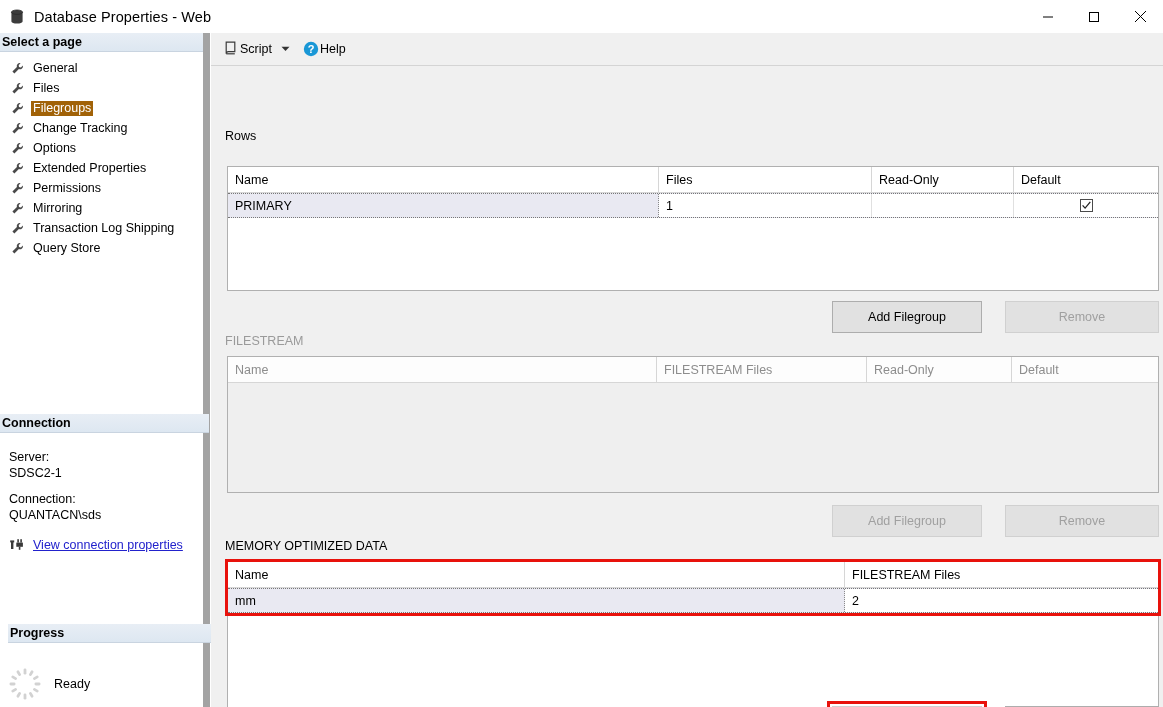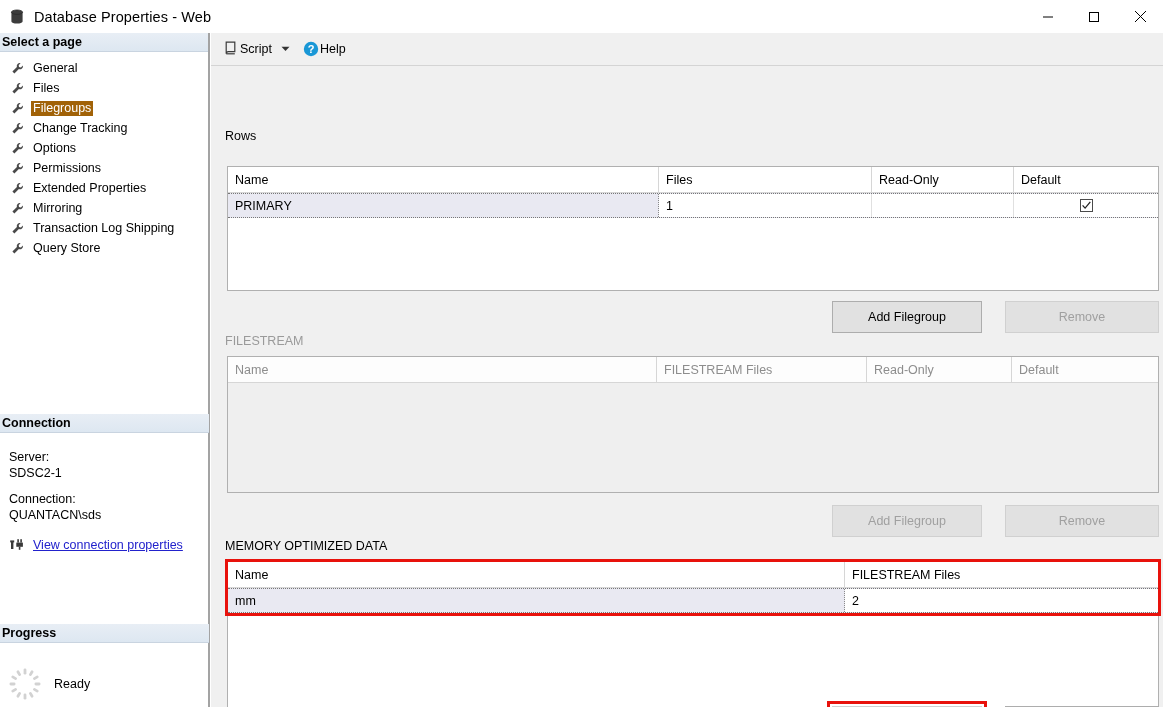--- a/index.html
+++ b/index.html
@@ -53,21 +53,21 @@
     border: none;
   }
   .win-btn svg { display: block; }
 
   
   .sidebar {
     position: absolute;
     left: 0; top: 33px;
     width: 210px; height: 674px;
     background: #ffffff;
-    border-right: 2px solid #a3a3a3;
+    border-right: 7px solid #a3a3a3;
   }
   .panel-header {
     height: 19px;
     background: linear-gradient(to bottom, #e8eef5 0%, #dde7f1 100%);
     border-bottom: 1px solid #c9d4e0;
     display: flex;
     align-items: center;
     padding-left: 2px;
     font-weight: bold;
     font-size: 12.5px;
@@ -115,21 +115,21 @@
     width: 18px; height: 16px;
     margin-right: 6px;
     display: flex; align-items: center; justify-content: center;
   }
   .conn-link {
     color: #2222cc;
     text-decoration: underline;
     font-size: 12.5px;
   }
 
-  .prog-header { position: absolute; left: 0; top: 591px; width: 209px; align-items: center; }
+  .prog-header { position: absolute; left: 8px; top: 591px; width: 209px; align-items: center; }
   .prog-body {
     position: absolute;
     left: 0; top: 610px; width: 209px;
     display: flex;
     align-items: center;
     padding-left: 6px;
     padding-top: 22px;
   }
   .spinner {
     width: 38px; height: 38px;
@@ -352,30 +352,30 @@
         </span>
         <span class="page-label">Options</span>
       </div>
 
       <div class="page-item">
         <span class="wrench">
           <svg width="13" height="13" viewBox="0 0 13 13">
               <path d="M9.6 1.1a3.1 3.1 0 0 0-3.7 4L1.4 9.6l2 2 4.5-4.5a3.1 3.1 0 0 0 4-3.7L9.9 5.4 8 5.1 7.7 3.2Z" fill="#4a4a4a"></path>
             </svg>
         </span>
+        <span class="page-label">Extended Properties</span>
+      </div>
+
+      <div class="page-item">
+        <span class="wrench">
+          <svg width="13" height="13" viewBox="0 0 13 13">
+              <path d="M9.6 1.1a3.1 3.1 0 0 0-3.7 4L1.4 9.6l2 2 4.5-4.5a3.1 3.1 0 0 0 4-3.7L9.9 5.4 8 5.1 7.7 3.2Z" fill="#4a4a4a"></path>
+            </svg>
+        </span>
         <span class="page-label">Permissions</span>
-      </div>
-
-      <div class="page-item">
-        <span class="wrench">
-          <svg width="13" height="13" viewBox="0 0 13 13">
-              <path d="M9.6 1.1a3.1 3.1 0 0 0-3.7 4L1.4 9.6l2 2 4.5-4.5a3.1 3.1 0 0 0 4-3.7L9.9 5.4 8 5.1 7.7 3.2Z" fill="#4a4a4a"></path>
-            </svg>
-        </span>
-        <span class="page-label">Extended Properties</span>
       </div>
 
       <div class="page-item">
         <span class="wrench">
           <svg width="13" height="13" viewBox="0 0 13 13">
               <path d="M9.6 1.1a3.1 3.1 0 0 0-3.7 4L1.4 9.6l2 2 4.5-4.5a3.1 3.1 0 0 0 4-3.7L9.9 5.4 8 5.1 7.7 3.2Z" fill="#4a4a4a"></path>
             </svg>
         </span>
         <span class="page-label">Mirroring</span>
       </div>

